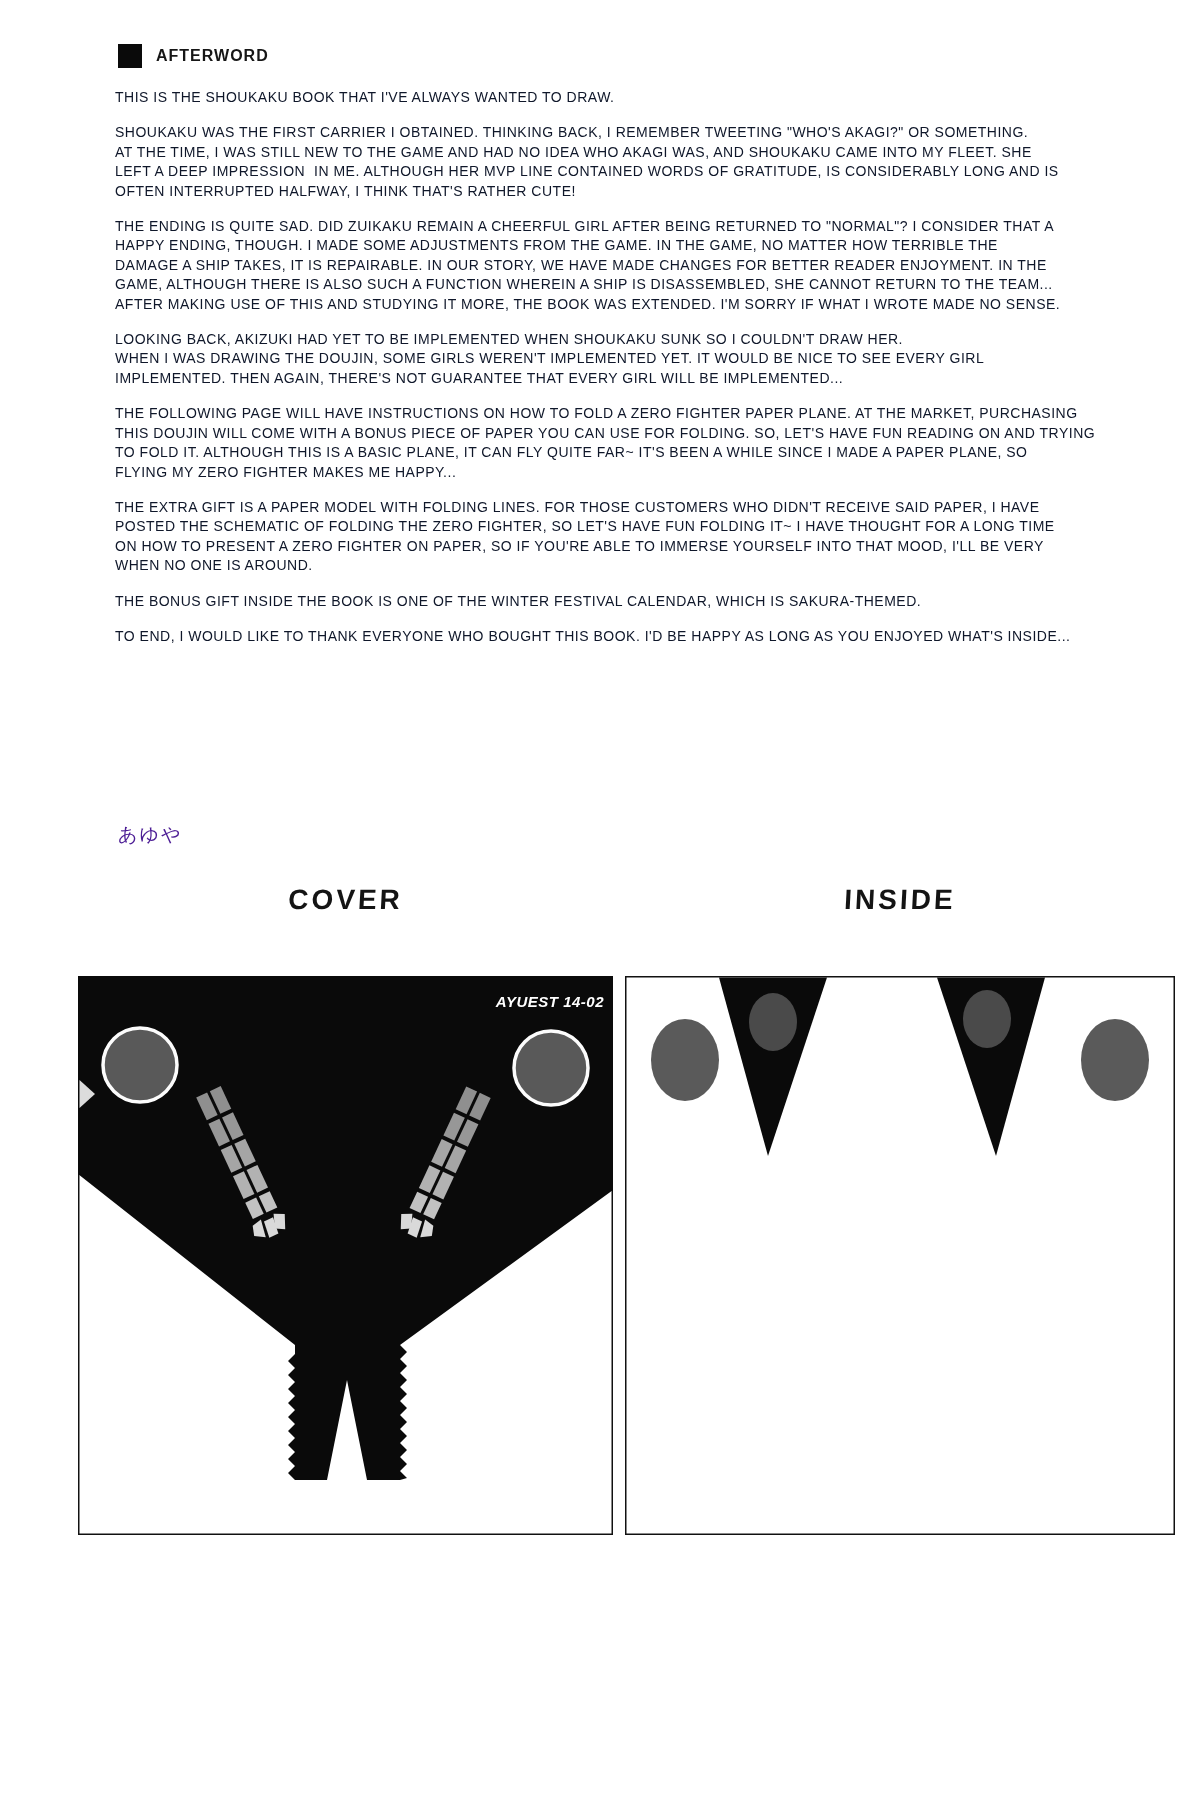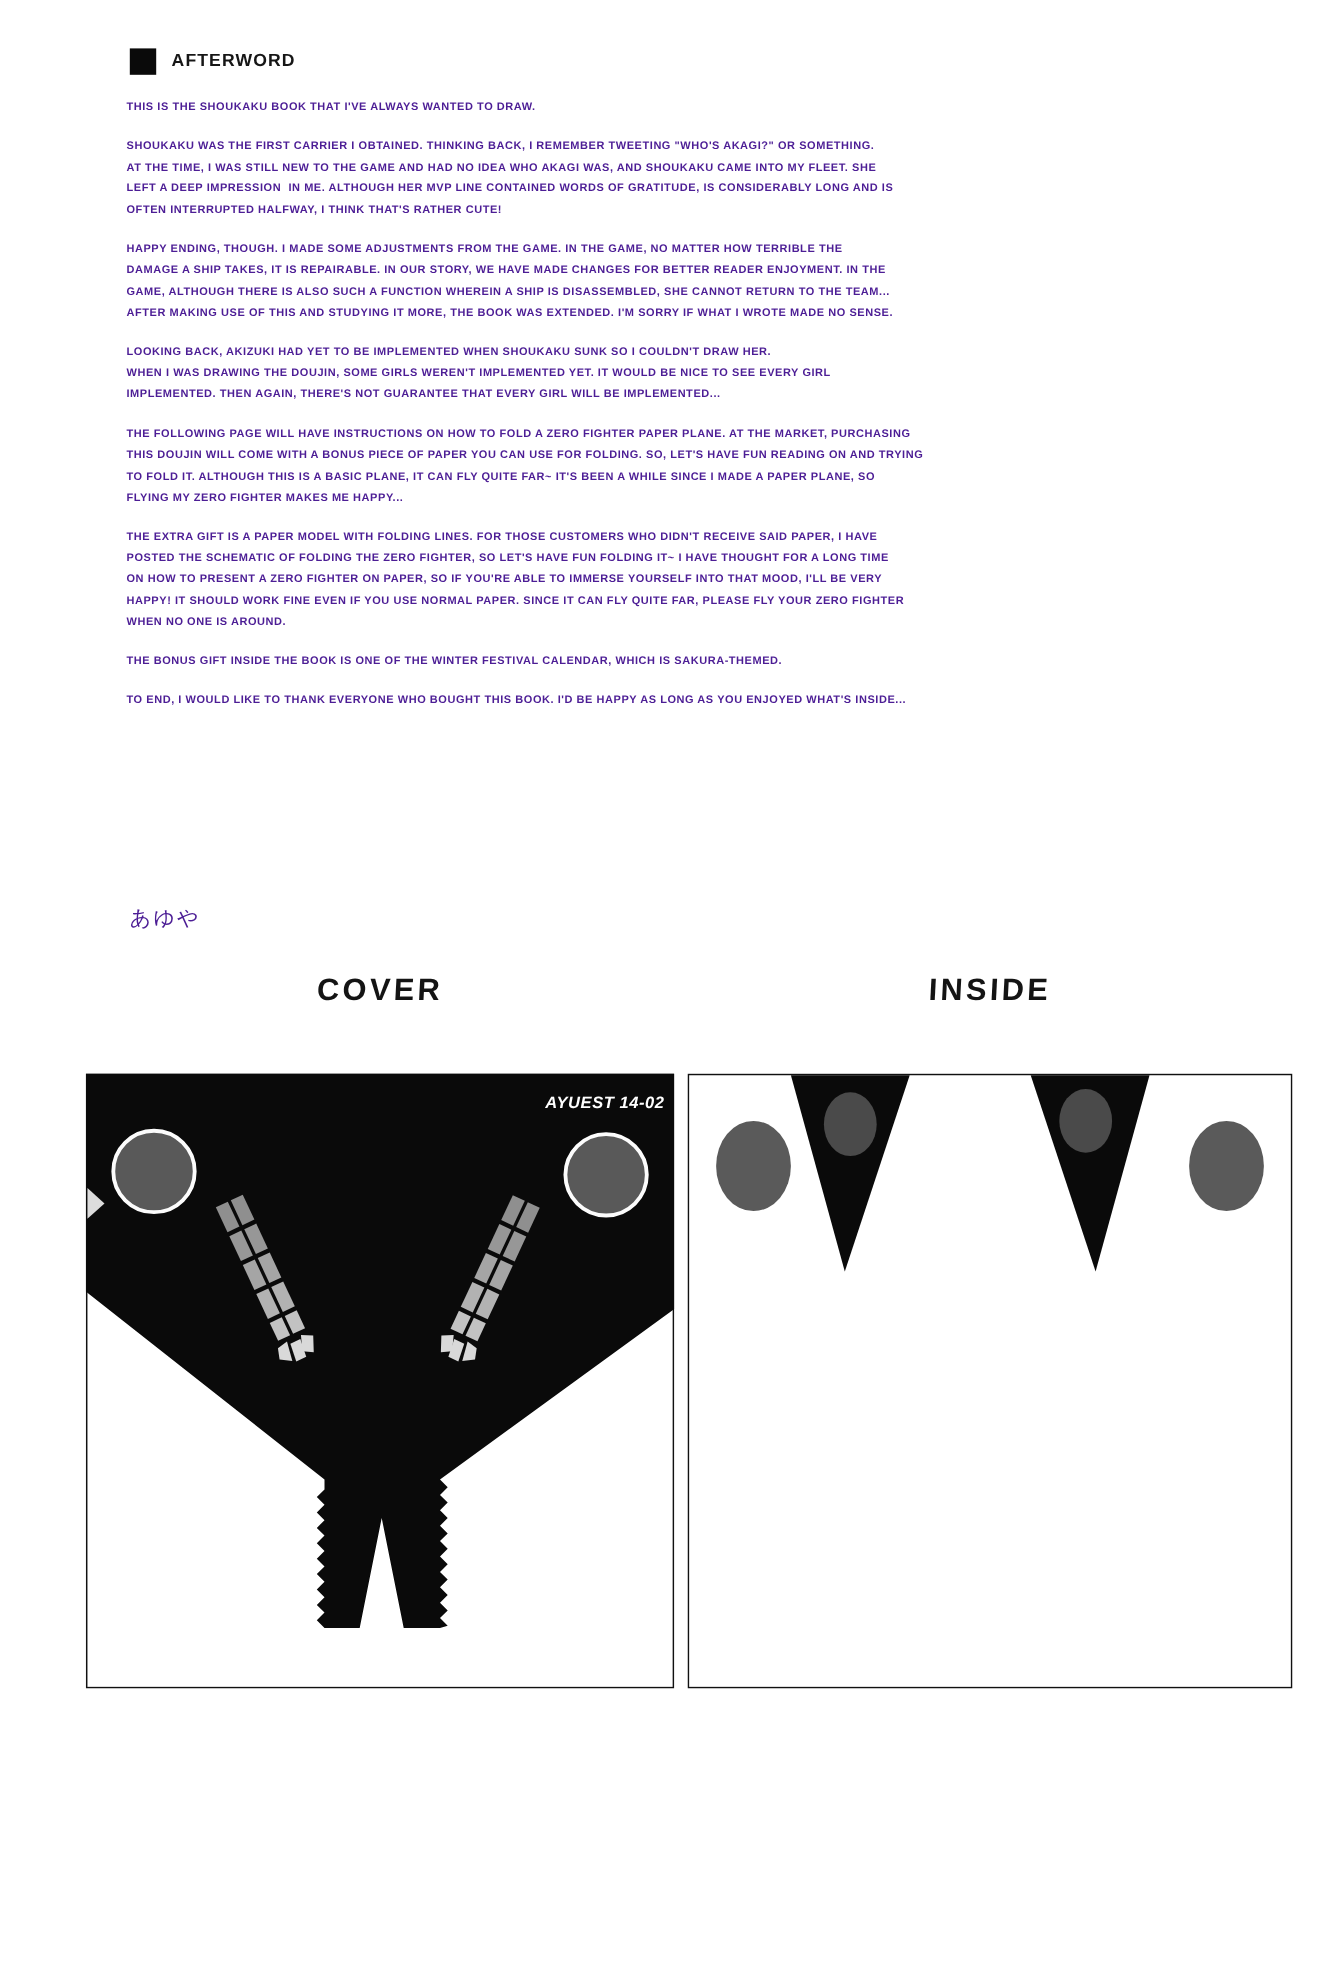--- a/index.html
+++ b/index.html
@@ -15,22 +15,22 @@
     position:absolute;left:118px;top:44px;
     display:flex;align-items:center;gap:14px;
   }
   .header-square{width:24px;height:24px;background:#0a0a0a;}
   .header-label{font-size:16px;font-weight:bold;letter-spacing:1px;}
   .body-text{
     position:absolute;left:115px;top:88px;width:965px;
   }
   .para{margin:0 0 16px 0;}
   .tline{
-    font-size:10px;line-height:19.4px;letter-spacing:0.5px;
-    white-space:pre;color:#4c1d95;font-weight:bold;
+    font-size:14px;line-height:19.4px;letter-spacing:0.5px;
+    white-space:pre;color:#0f172a;
   }
   .signature{
     position:absolute;left:118px;top:822px;
     font-size:19px;letter-spacing:2px;color:#4c1d95;
   }
   .diagram-label{
     position:absolute;top:884px;
     font-size:28px;letter-spacing:3px;text-align:center;
     color:#141414;font-weight:bold;transform:skewX(-3deg);
   }
@@ -55,41 +55,41 @@
     <div class="para">
       <div class="tline">THIS IS THE SHOUKAKU BOOK THAT I'VE ALWAYS WANTED TO DRAW.</div>
     </div>
     <div class="para">
       <div class="tline">SHOUKAKU WAS THE FIRST CARRIER I OBTAINED. THINKING BACK, I REMEMBER TWEETING "WHO'S AKAGI?" OR SOMETHING.</div>
       <div class="tline">AT THE TIME, I WAS STILL NEW TO THE GAME AND HAD NO IDEA WHO AKAGI WAS, AND SHOUKAKU CAME INTO MY FLEET. SHE</div>
       <div class="tline">LEFT A DEEP IMPRESSION  IN ME. ALTHOUGH HER MVP LINE CONTAINED WORDS OF GRATITUDE, IS CONSIDERABLY LONG AND IS</div>
       <div class="tline">OFTEN INTERRUPTED HALFWAY, I THINK THAT'S RATHER CUTE!</div>
     </div>
     <div class="para">
+      <div class="tline">THE ENDING IS QUITE SAD. DID ZUIKAKU REMAIN A CHEERFUL GIRL AFTER BEING RETURNED TO "NORMAL"? I CONSIDER THAT A</div>
       <div class="tline">HAPPY ENDING, THOUGH. I MADE SOME ADJUSTMENTS FROM THE GAME. IN THE GAME, NO MATTER HOW TERRIBLE THE</div>
       <div class="tline">DAMAGE A SHIP TAKES, IT IS REPAIRABLE. IN OUR STORY, WE HAVE MADE CHANGES FOR BETTER READER ENJOYMENT. IN THE</div>
       <div class="tline">GAME, ALTHOUGH THERE IS ALSO SUCH A FUNCTION WHEREIN A SHIP IS DISASSEMBLED, SHE CANNOT RETURN TO THE TEAM...</div>
       <div class="tline">AFTER MAKING USE OF THIS AND STUDYING IT MORE, THE BOOK WAS EXTENDED. I'M SORRY IF WHAT I WROTE MADE NO SENSE.</div>
     </div>
     <div class="para">
       <div class="tline">LOOKING BACK, AKIZUKI HAD YET TO BE IMPLEMENTED WHEN SHOUKAKU SUNK SO I COULDN'T DRAW HER.</div>
       <div class="tline">WHEN I WAS DRAWING THE DOUJIN, SOME GIRLS WEREN'T IMPLEMENTED YET. IT WOULD BE NICE TO SEE EVERY GIRL</div>
       <div class="tline">IMPLEMENTED. THEN AGAIN, THERE'S NOT GUARANTEE THAT EVERY GIRL WILL BE IMPLEMENTED...</div>
     </div>
     <div class="para">
       <div class="tline">THE FOLLOWING PAGE WILL HAVE INSTRUCTIONS ON HOW TO FOLD A ZERO FIGHTER PAPER PLANE. AT THE MARKET, PURCHASING</div>
       <div class="tline">THIS DOUJIN WILL COME WITH A BONUS PIECE OF PAPER YOU CAN USE FOR FOLDING. SO, LET'S HAVE FUN READING ON AND TRYING</div>
       <div class="tline">TO FOLD IT. ALTHOUGH THIS IS A BASIC PLANE, IT CAN FLY QUITE FAR~ IT'S BEEN A WHILE SINCE I MADE A PAPER PLANE, SO</div>
       <div class="tline">FLYING MY ZERO FIGHTER MAKES ME HAPPY...</div>
     </div>
     <div class="para">
       <div class="tline">THE EXTRA GIFT IS A PAPER MODEL WITH FOLDING LINES. FOR THOSE CUSTOMERS WHO DIDN'T RECEIVE SAID PAPER, I HAVE</div>
       <div class="tline">POSTED THE SCHEMATIC OF FOLDING THE ZERO FIGHTER, SO LET'S HAVE FUN FOLDING IT~ I HAVE THOUGHT FOR A LONG TIME</div>
       <div class="tline">ON HOW TO PRESENT A ZERO FIGHTER ON PAPER, SO IF YOU'RE ABLE TO IMMERSE YOURSELF INTO THAT MOOD, I'LL BE VERY</div>
-      <div class="tline">HAPPY! IT SHOULD WORK FINE EVEN IF YOU USE NORMAL PAPER. SINCE IT CAN FLY QUITE FAR, PLEASE FLY YOUR ZERO FIGHTER</div>
       <div class="tline">WHEN NO ONE IS AROUND.</div>
     </div>
     <div class="para">
       <div class="tline">THE BONUS GIFT INSIDE THE BOOK IS ONE OF THE WINTER FESTIVAL CALENDAR, WHICH IS SAKURA-THEMED.</div>
     </div>
     <div class="para">
       <div class="tline">TO END, I WOULD LIKE TO THANK EVERYONE WHO BOUGHT THIS BOOK. I'D BE HAPPY AS LONG AS YOU ENJOYED WHAT'S INSIDE...</div>
     </div>
   </div>
 

